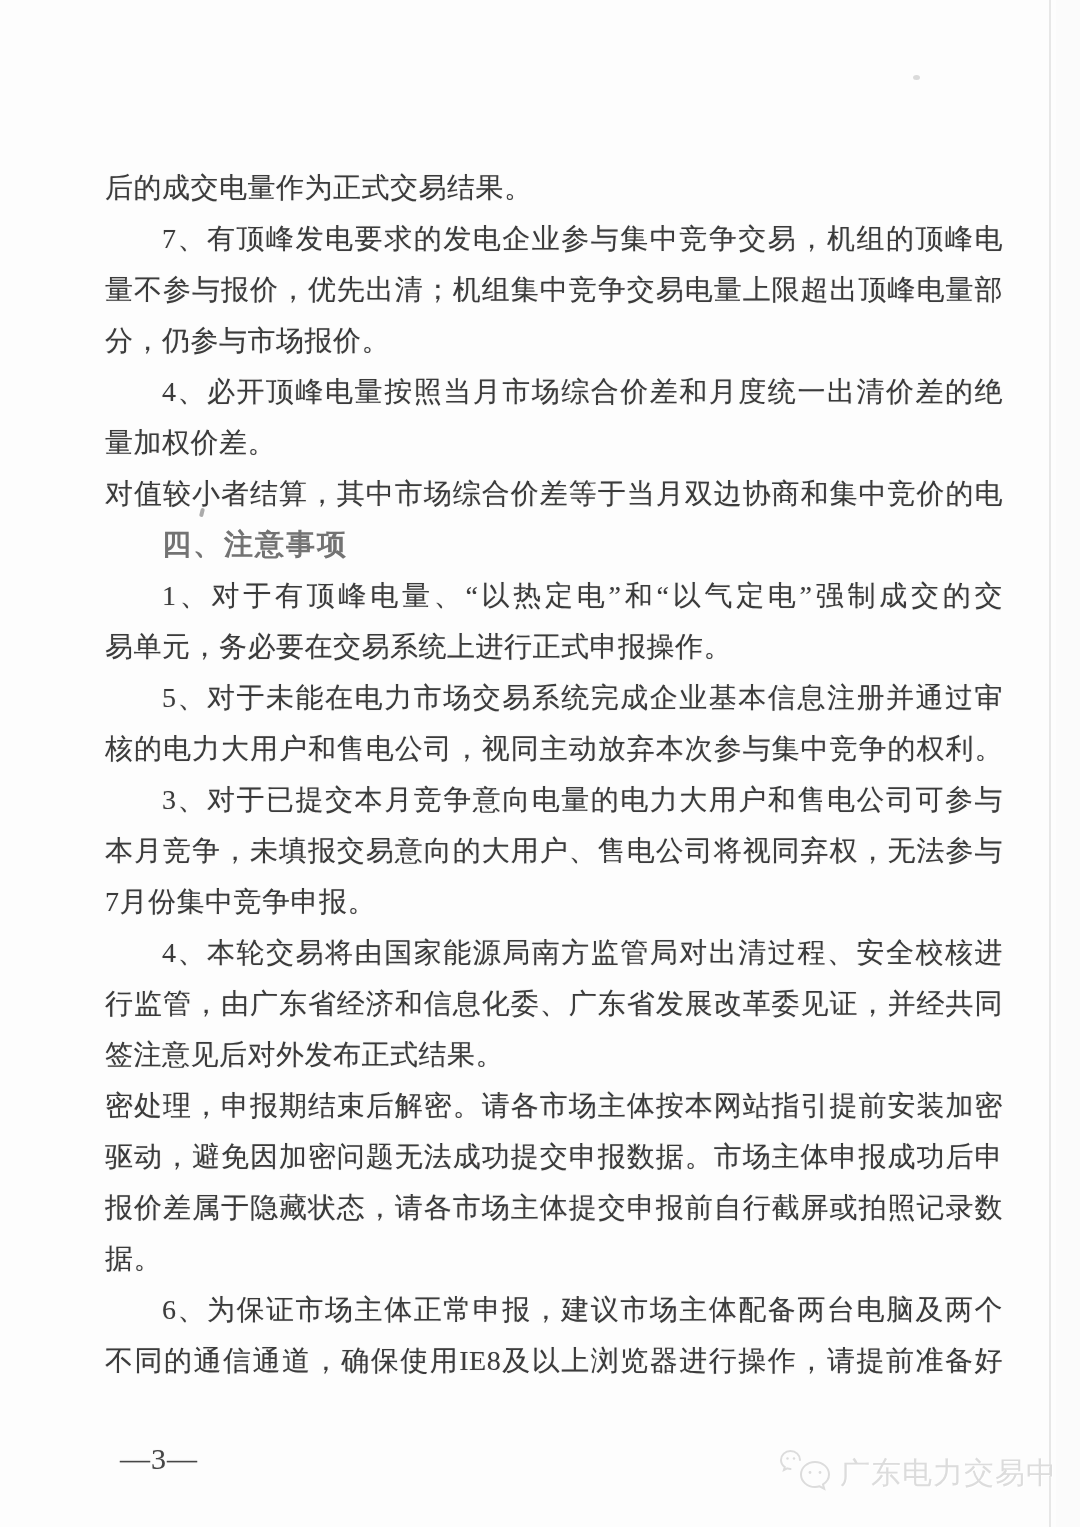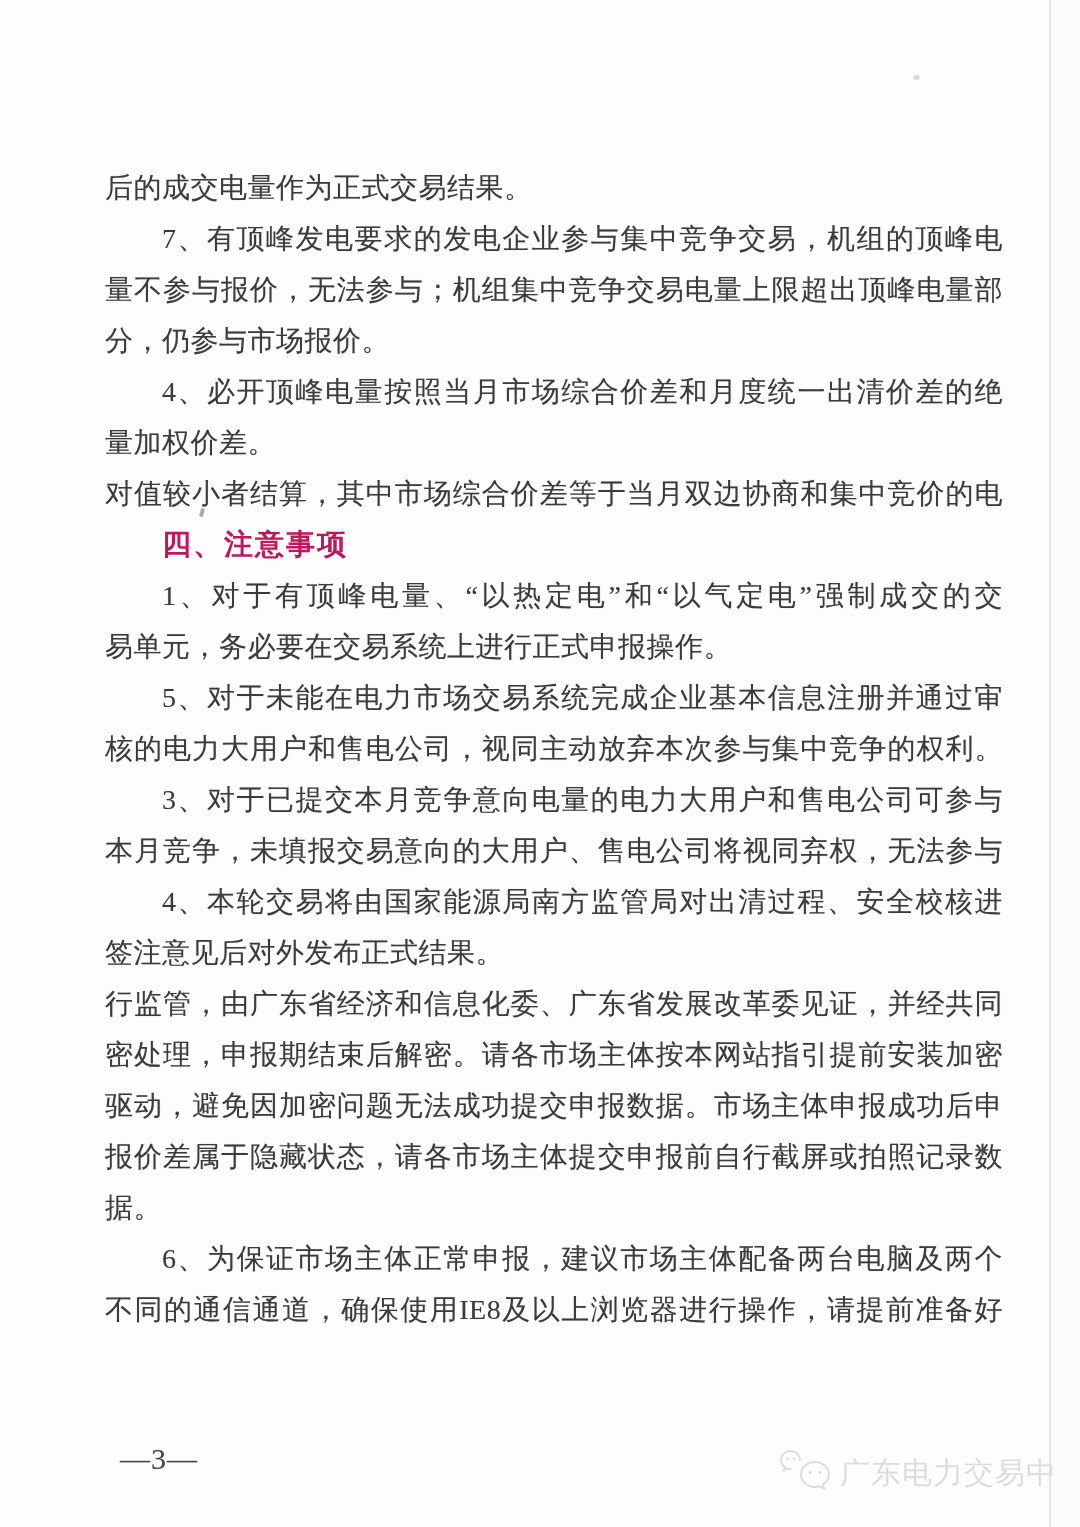--- a/index.html
+++ b/index.html
@@ -26,21 +26,21 @@
     height:51px;line-height:51px;
     font-size:28px;color:#3b3b3b;
     letter-spacing:.5px;
     text-shadow:0 0 1px rgba(90,90,90,.35);
     text-align:left;
   }
   .ln.fill{text-align:justify;text-align-last:justify;}
   .ln.indent{padding-left:57px;}
   .ln.heading{
     font-family:"Liberation Sans","DejaVu Sans",sans-serif;
-    font-weight:700;color:#be185d;font-size:29px;letter-spacing:2px;
+    font-weight:700;color:#737373;font-size:29px;letter-spacing:2px;
     text-shadow:none;
   }
   
   .page-number{
     position:absolute;left:120px;top:1442px;
     font-size:30px;color:#464646;letter-spacing:1px;
     text-shadow:0 0 1px rgba(90,90,90,.3);
   }
   .watermark{
     position:absolute;left:779px;top:1447px;
@@ -68,35 +68,36 @@
 
 <div class="page">
 
   <div class="edge-line"></div>
   <div class="speck-a"></div>
   <div class="speck-b"></div>
 
   <div class="content">
     <div class="ln">后的成交电量作为正式交易结果。</div>
     <div class="ln indent fill">7、有顶峰发电要求的发电企业参与集中竞争交易，机组的顶峰电</div>
-    <div class="ln fill">量不参与报价，无法参与；机组集中竞争交易电量上限超出顶峰电量部</div>
+    <div class="ln fill">量不参与报价，优先出清；机组集中竞争交易电量上限超出顶峰电量部</div>
     <div class="ln">分，仍参与市场报价。</div>
     <div class="ln indent fill">4、必开顶峰电量按照当月市场综合价差和月度统一出清价差的绝</div>
     <div class="ln">量加权价差。</div>
     <div class="ln fill">对值较小者结算，其中市场综合价差等于当月双边协商和集中竞价的电</div>
     <div class="ln indent heading">四、注意事项</div>
     <div class="ln indent fill">1、对于有顶峰电量、“以热定电”和“以气定电”强制成交的交</div>
     <div class="ln">易单元，务必要在交易系统上进行正式申报操作。</div>
     <div class="ln indent fill">5、对于未能在电力市场交易系统完成企业基本信息注册并通过审</div>
     <div class="ln fill">核的电力大用户和售电公司，视同主动放弃本次参与集中竞争的权利。</div>
     <div class="ln indent fill">3、对于已提交本月竞争意向电量的电力大用户和售电公司可参与</div>
     <div class="ln fill">本月竞争，未填报交易意向的大用户、售电公司将视同弃权，无法参与</div>
+    <div class="ln">7月份集中竞争申报。</div>
     <div class="ln indent fill">4、本轮交易将由国家能源局南方监管局对出清过程、安全校核进</div>
+    <div class="ln fill">行监管，由广东省经济和信息化委、广东省发展改革委见证，并经共同</div>
     <div class="ln">签注意见后对外发布正式结果。</div>
-    <div class="ln fill">行监管，由广东省经济和信息化委、广东省发展改革委见证，并经共同</div>
     <div class="ln fill">密处理，申报期结束后解密。请各市场主体按本网站指引提前安装加密</div>
     <div class="ln fill">驱动，避免因加密问题无法成功提交申报数据。市场主体申报成功后申</div>
     <div class="ln fill">报价差属于隐藏状态，请各市场主体提交申报前自行截屏或拍照记录数</div>
     <div class="ln">据。</div>
     <div class="ln indent fill">6、为保证市场主体正常申报，建议市场主体配备两台电脑及两个</div>
     <div class="ln fill">不同的通信通道，确保使用IE8及以上浏览器进行操作，请提前准备好</div>
   </div>
 
   <div class="page-number">—3—</div>
 

